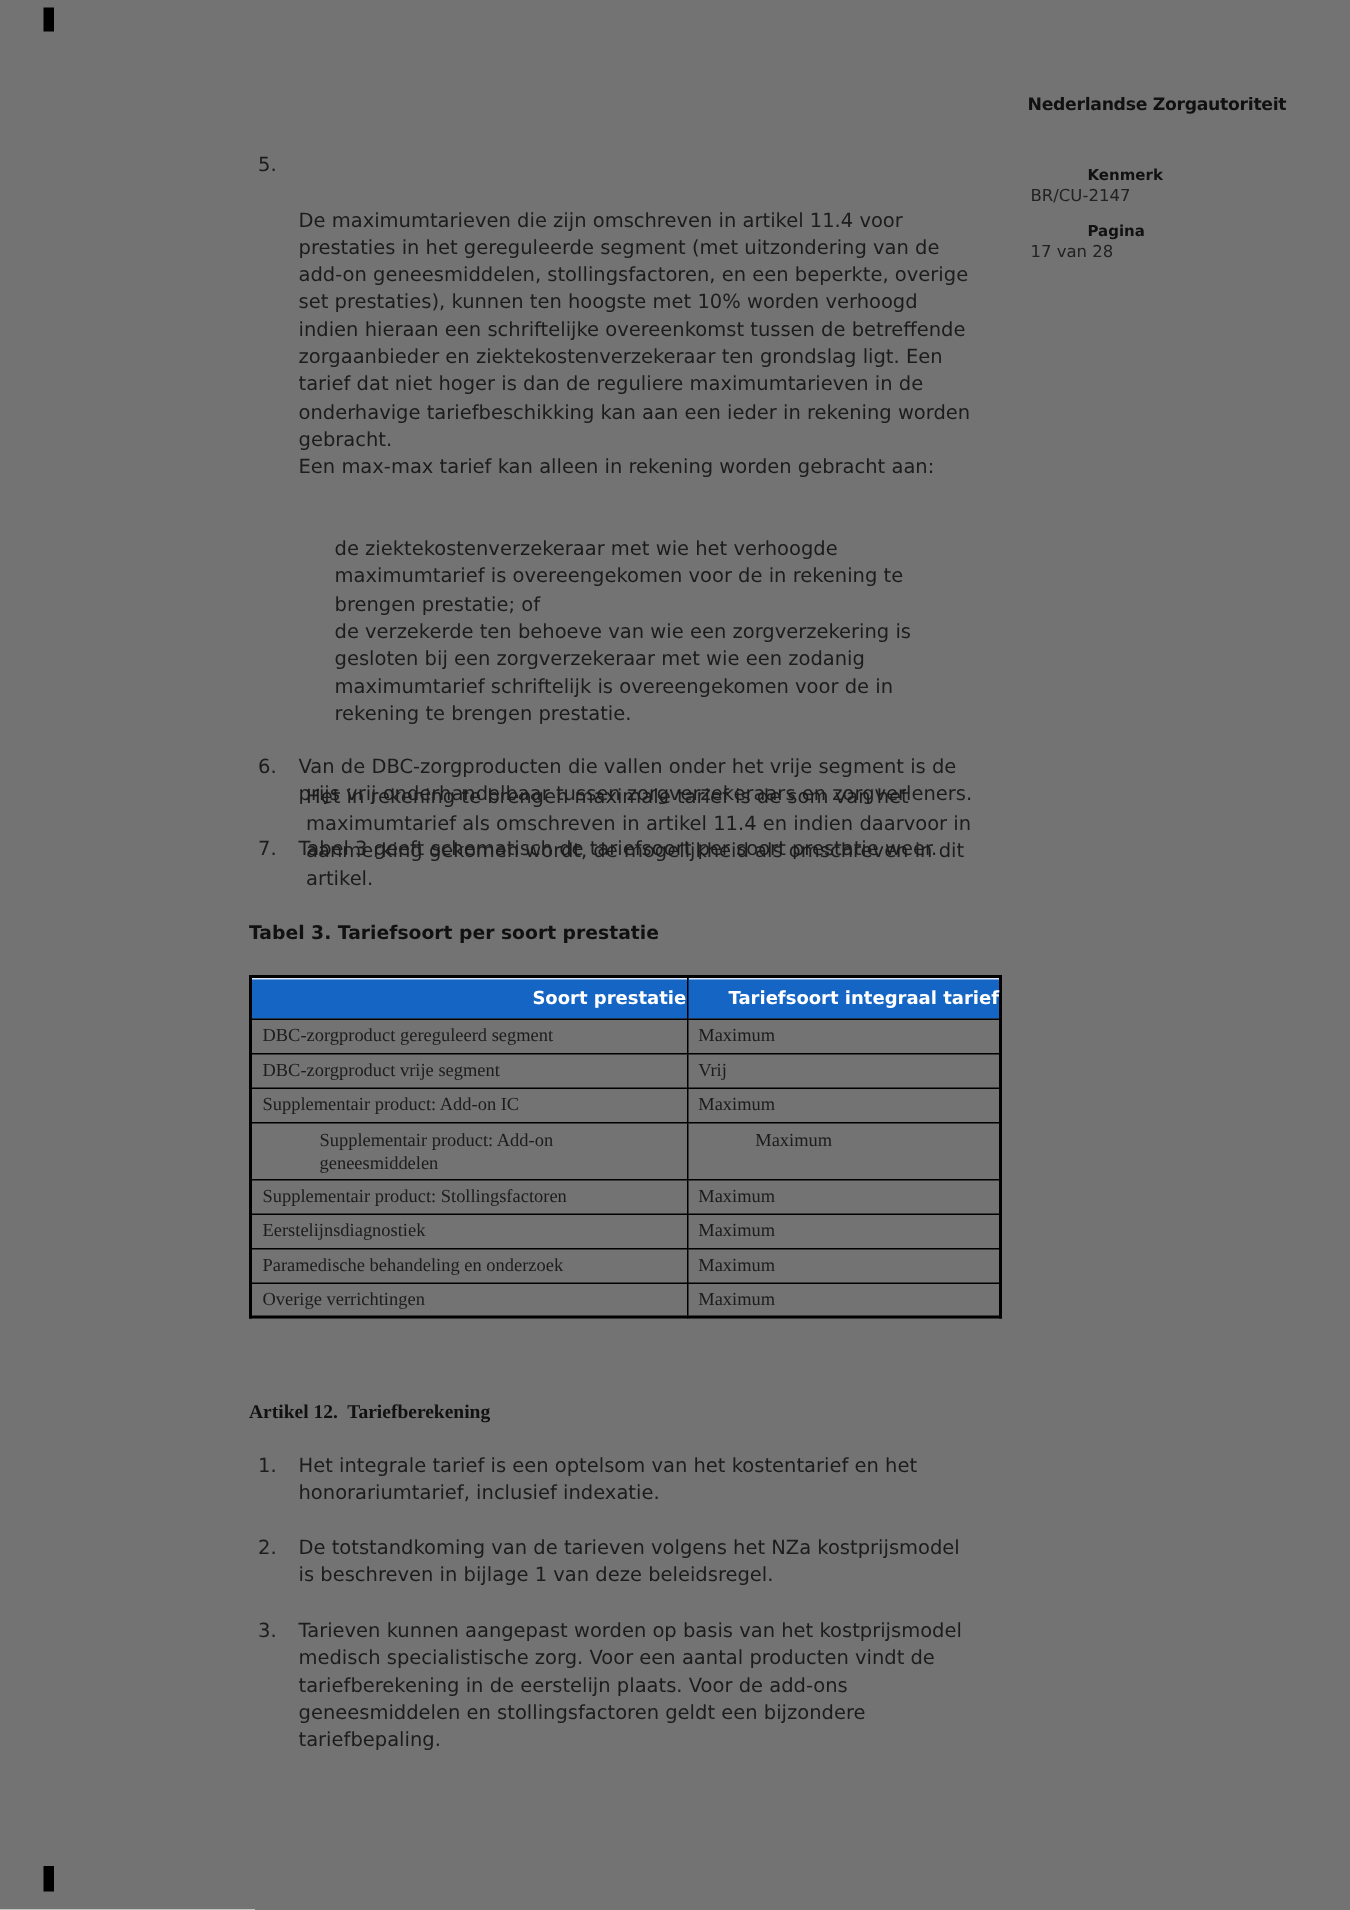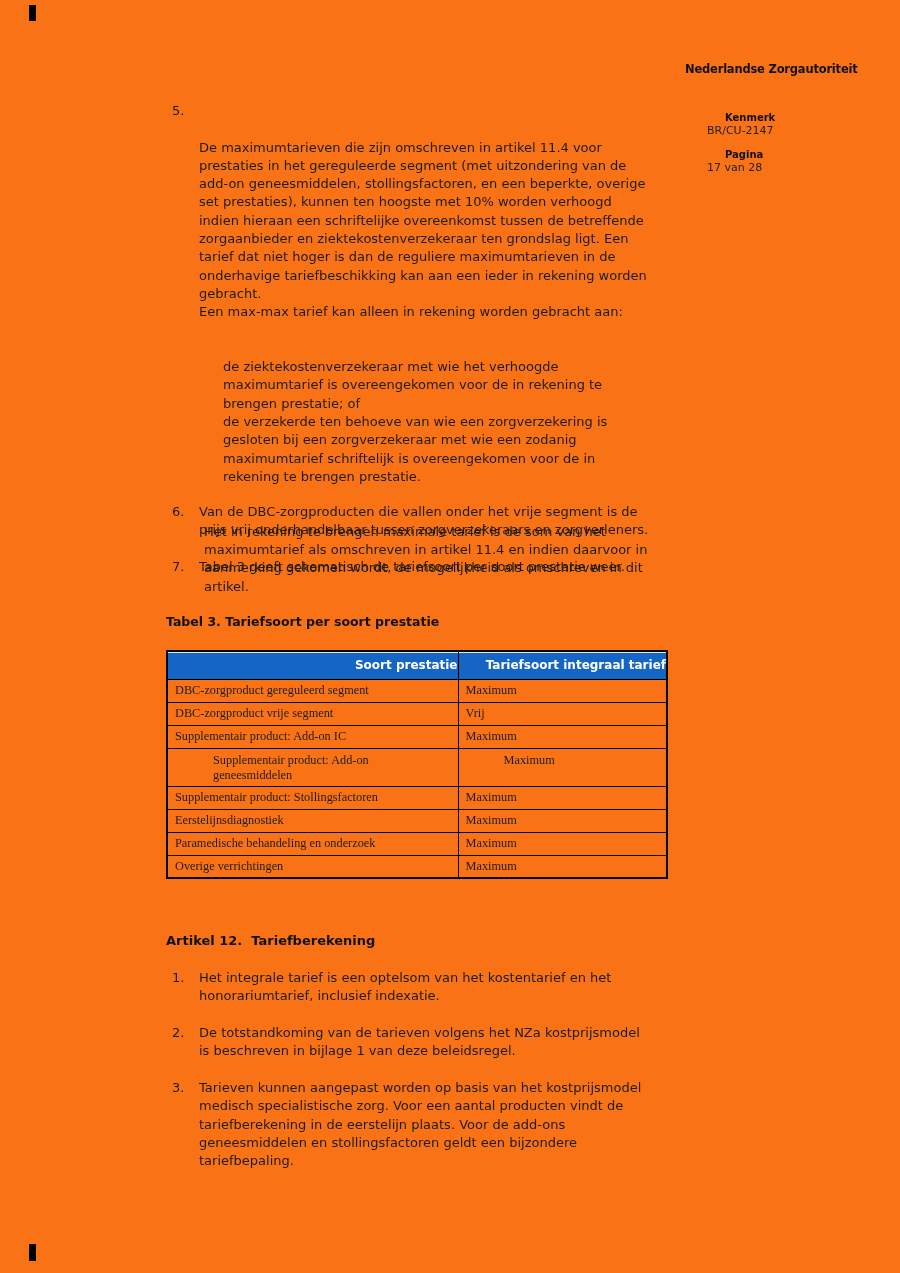--- a/index.html
+++ b/index.html
@@ -1,21 +1,21 @@
 <!DOCTYPE html>
 <html><head>
 <meta charset="utf-8">
 <style>
   * { margin: 0; padding: 0; box-sizing: border-box; }
   html, body { background: #ffffff; }
   .page {
     position: relative;
     width: 900px;
     height: 1273px;
-    background: #f97316;
+    background: #737373;
     font-family: "DejaVu Sans", "Liberation Sans", sans-serif;
     color: #1c1c1c;
     overflow: hidden;
   }
   .fold-mark {
     position: absolute;
     left: 29px;
     width: 7px;
     background: #000;
   }
@@ -29,21 +29,21 @@
     font-size: 11.5px;
     font-weight: bold;
     letter-spacing: -0.2px;
     color: #111;
     white-space: pre;
   }
   .meta-block { position: absolute; left: 687px; }
   .meta-kenmerk { top: 111px; }
   .meta-pagina { top: 148px; }
   .meta-label { font-size: 10px; font-weight: bold; line-height: 13px; color: #111; margin-left: 38px; }
-  .meta-value { font-size: 11px; line-height: 14px; color: #222; margin-left: 20px; }
+  .meta-value { font-size: 11px; line-height: 14px; color: #222; }
 
   
   .num-item {
     position: absolute;
     left: 166px;
     display: flex;
     font-size: 13px;
     line-height: 18.3px;
   }
   .num-item .num {
@@ -105,20 +105,21 @@
   .col-c0 { width: 291px; }
   .col-c1 { width: 209px; }
 
   .artikel-heading {
     position: absolute;
     left: 166px; top: 933px;
     font-size: 13px;
     font-weight: bold;
     white-space: pre;
     color: #111;
+    font-family: Liberation Serif, serif;
   }
   .itemA1 { top: 969px; }
   .itemA2 { top: 1024px; }
   .itemA3 { top: 1079px; }
 </style>
 </head>
 <body>
 
 <div class="page">
 

